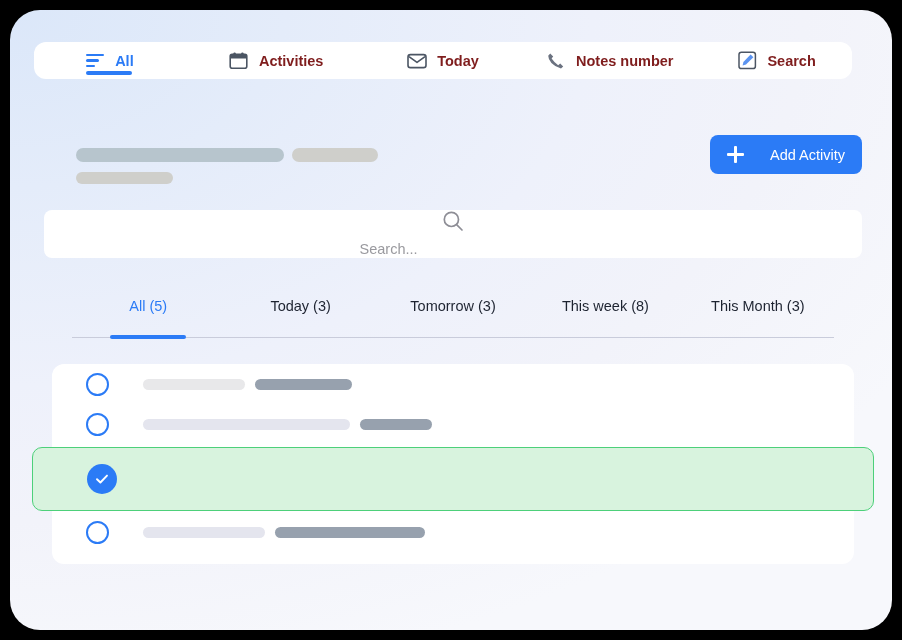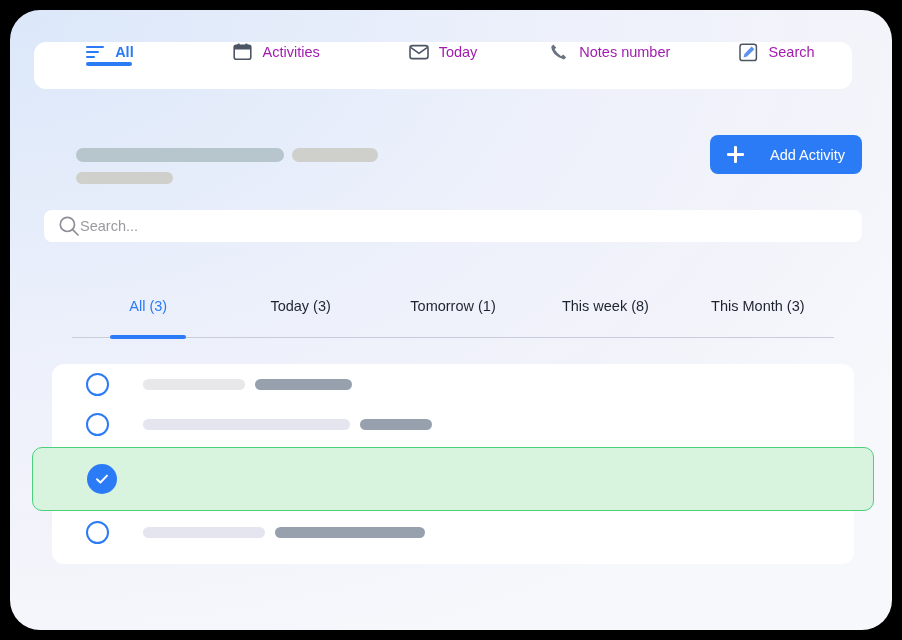--- a/index.html
+++ b/index.html
@@ -18,38 +18,39 @@
     background:
       radial-gradient(120% 110% at 0% 0%, #dbe7f9 0%, #e4ecfa 26%, #eef1fb 55%, #f2f3fa 75%, #f7f8fc 100%),
       linear-gradient(160deg, #dde8fa 0%, #eceffa 55%, #f4f5fb 100%);
     overflow: hidden;
   }
 
   
   .topbar {
     position: absolute;
     left: 24px; top: 32px;
-    width: 818px; height: 47px;
+    width: 818px; height: 37px;
     background: #ffffff;
     border-radius: 12px;
     display: flex;
-    align-items: flex-start;
+    align-items: center;
     gap: 16px;
   }
   .ttab {
     flex: 1 1 0;
     position: relative;
     display: flex;
     align-items: center;
     justify-content: center;
     gap: 10px;
     font-size: 14.5px;
-    color: #a21caf;
+    color: #7f1d1d;
     cursor: pointer;
     user-select: none;
+    font-weight: bold;
   }
   .ttab.active { color: #2b7bf6; font-weight: 700; }
   .ttab.active .tab-underline {
     position: absolute;
     left: 50%; transform: translateX(-50%);
     bottom: -4px;
     width: 46px; height: 4px;
     background: #2b7bf6;
     border-radius: 2px;
   }
@@ -88,27 +89,28 @@
   }
   .plus { position: relative; width: 17px; height: 17px; flex: 0 0 17px; }
   .plus::before, .plus::after { content: ""; position: absolute; background: #fff; border-radius: 1px; }
   .plus::before { left: 0; top: 7px; width: 17px; height: 3.2px; }
   .plus::after  { top: 0; left: 7px; height: 17px; width: 3.2px; }
 
   
   #search-wrap {
     position: absolute;
     left: 34px; top: 200px;
-    width: 818px; height: 32px;
+    width: 818px; height: 48px;
     background: #fff;
     border-radius: 8px;
     display: flex;
     align-items: center;
     padding: 0 14px;
-    gap: 0;
+    gap: 8px;
+    flex-direction: column;
   }
   #search-input {
     flex: 1;
     border: none;
     outline: none;
     background: transparent;
     font-size: 14.5px;
     color: #333;
     font-family: "Liberation Sans", sans-serif;
   }
@@ -274,28 +276,28 @@
       <svg width="22" height="22" viewBox="0 0 22 22">
         <circle cx="9.4" cy="9.4" r="7.1" fill="none" stroke="#8e8e96" stroke-width="1.7"></circle>
         <line x1="14.6" y1="14.6" x2="20" y2="20" stroke="#8e8e96" stroke-width="1.7" stroke-linecap="round"></line>
       </svg>
     </span>
     <input id="search-input" type="text" placeholder="Search..." style="">
   </div>
 
   <div id="filter-tabs">
     <div class="ftab active">
-      <span>All (3)</span>
+      <span>All (5)</span>
       <span class="fu"></span>
     </div>
     <div class="ftab">
       <span>Today (3)</span>
     </div>
     <div class="ftab">
-      <span>Tomorrow (1)</span>
+      <span>Tomorrow (3)</span>
     </div>
     <div class="ftab">
       <span>This week (8)</span>
     </div>
     <div class="ftab">
       <span>This Month (3)</span>
     </div>
   </div>
 
   <div id="list-card">

